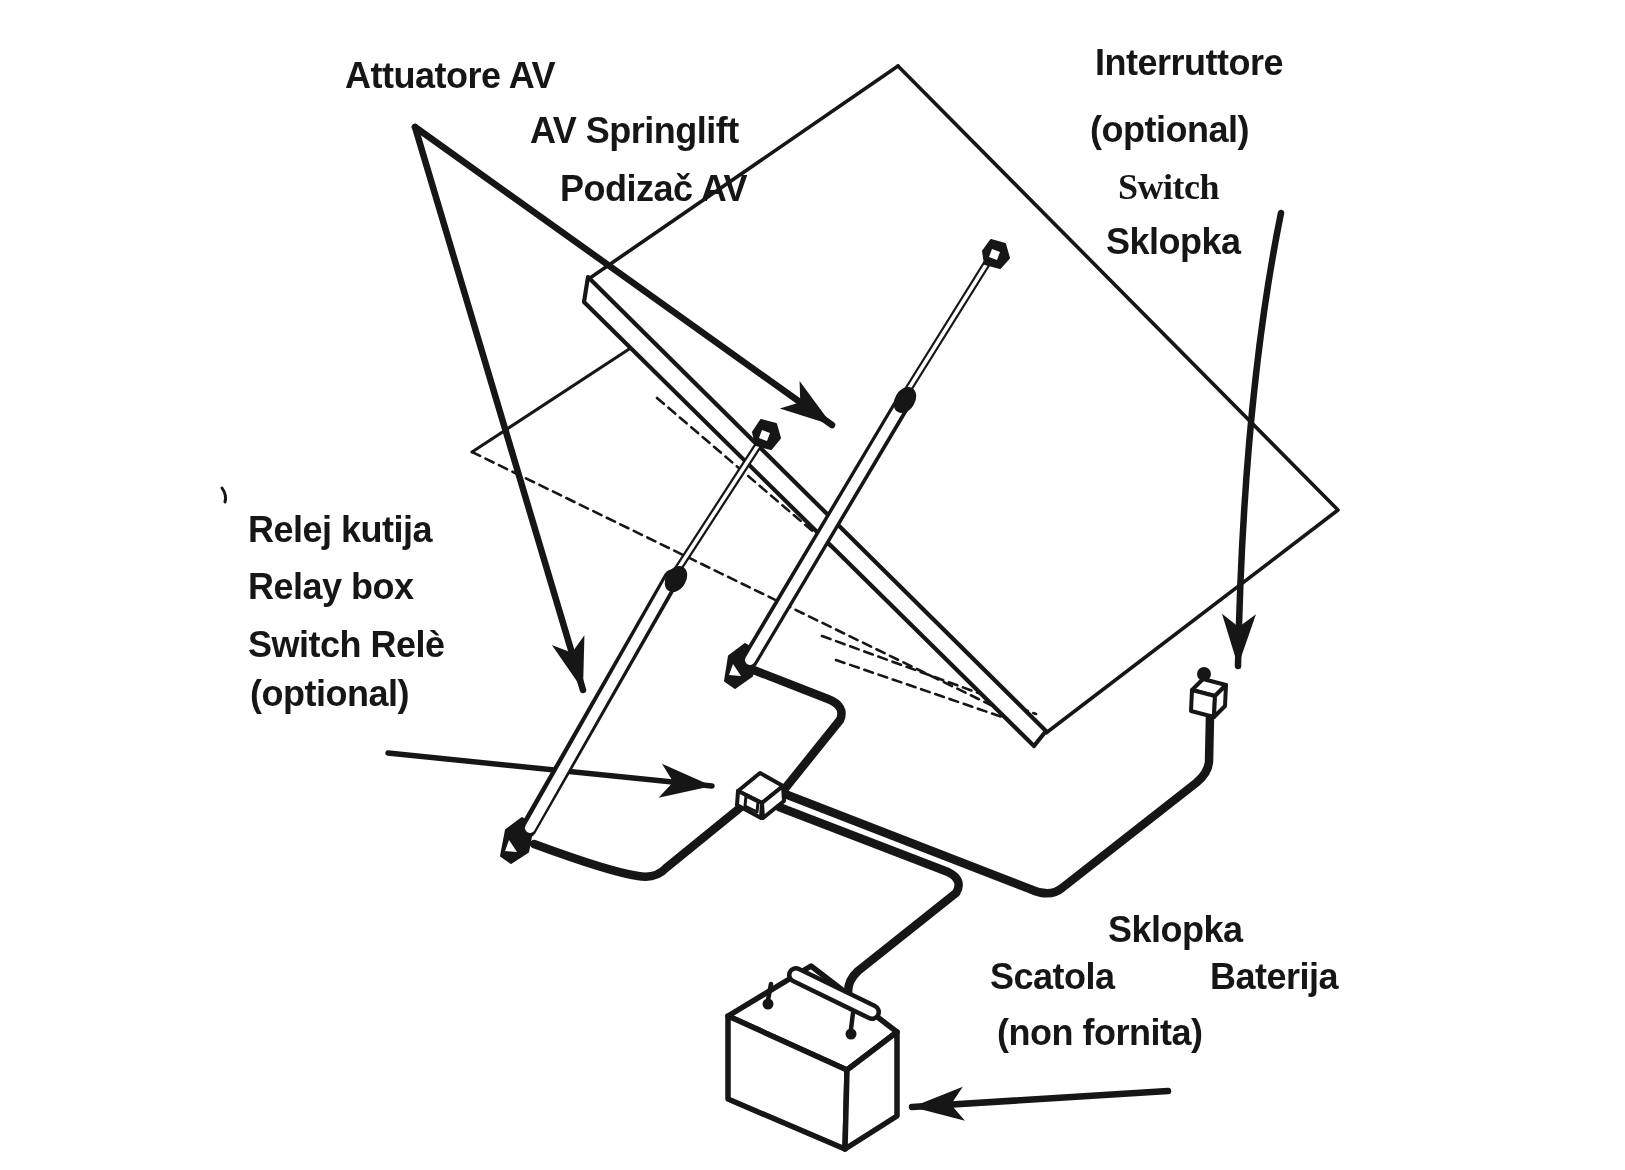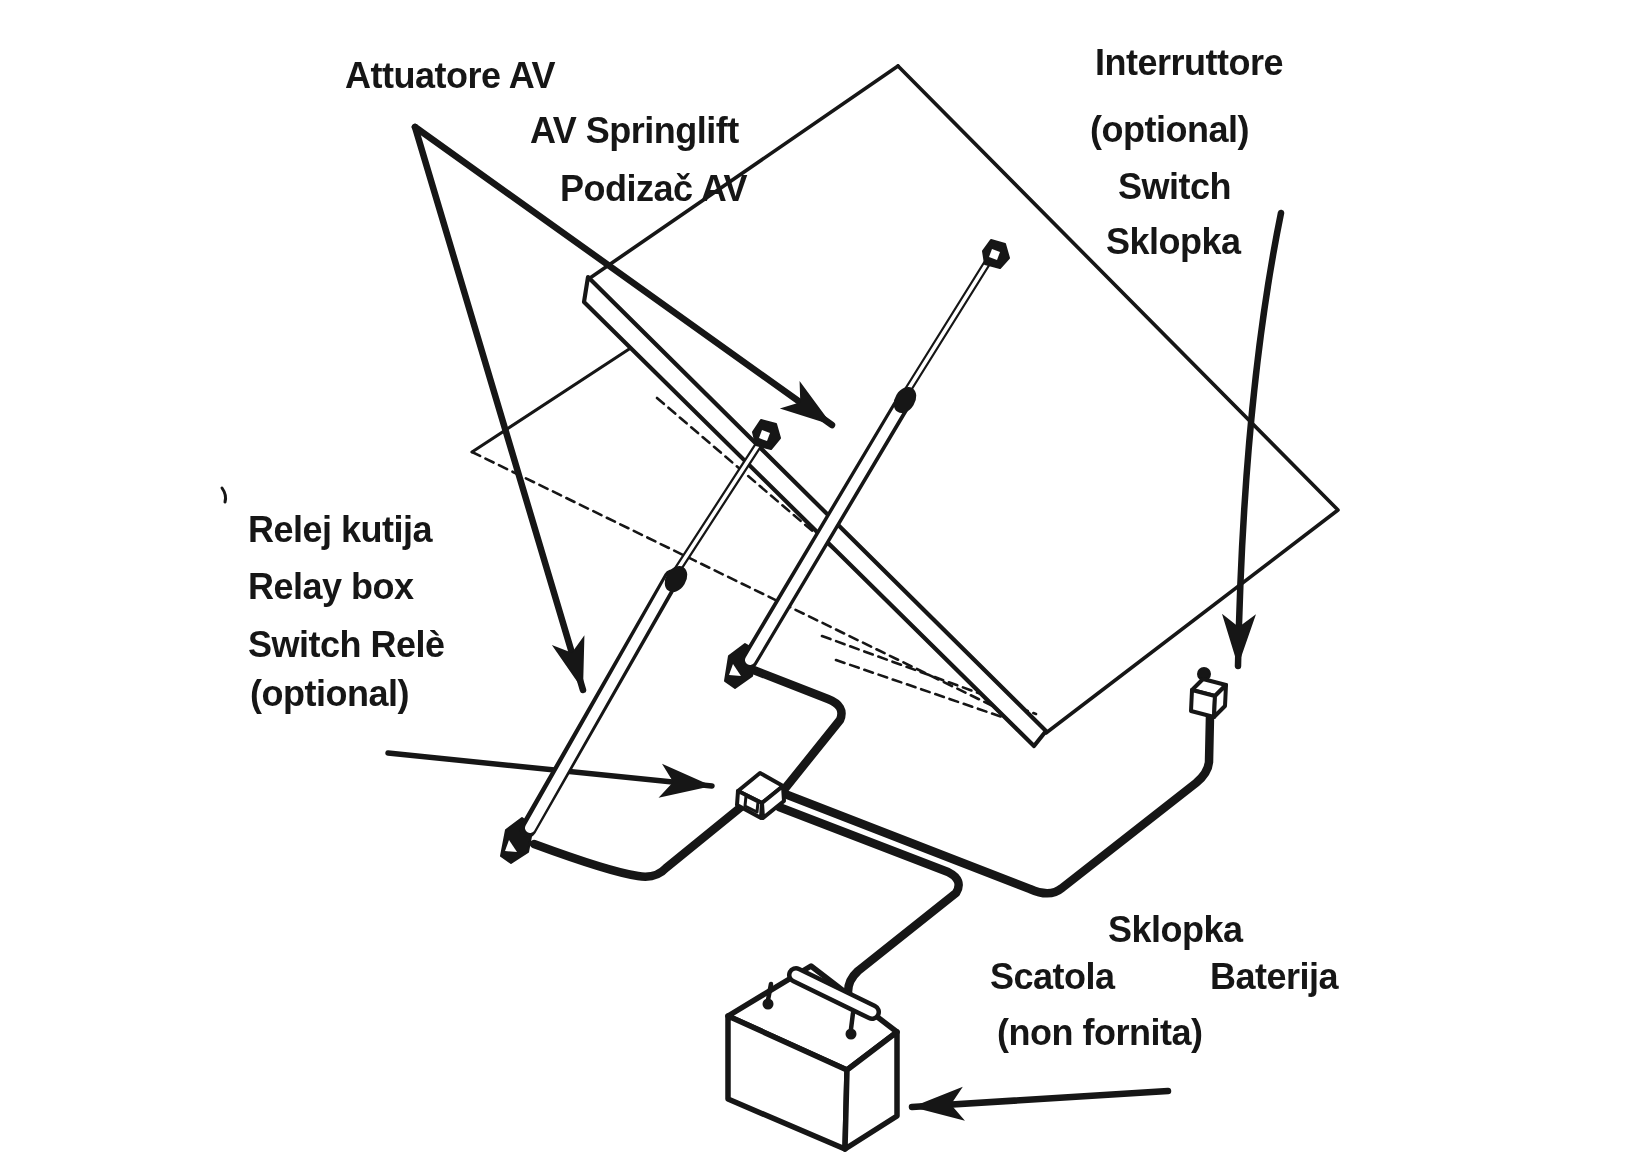--- a/index.html
+++ b/index.html
@@ -113,21 +113,21 @@
 
   <div>
     <span class="lbl" style="left:345px; top:58px;">Attuatore AV</span>
     <span class="lbl" style="left:498px; top:113px;margin-left:32px;">AV Springlift</span>
     <span class="lbl" style="left:560px; top:171px;">Podizač AV</span>
   </div>
 
   <div>
     <span class="lbl" style="left:1095px; top:45px;">Interruttore</span>
     <span class="lbl" style="left:1090px; top:112px;">(optional)</span>
-    <span class="lbl" style="left:1118px; top:169px;">Switch</span>
+    <span class="lbl" style="left:1118px; top:169px;font-family:Liberation Serif, serif;">Switch</span>
     <span class="lbl" style="left:1086px; top:224px;margin-left:20px;">Sklopka</span>
   </div>
 
   <div>
     <span class="lbl" style="left:248px; top:512px;">Relej kutija</span>
     <span class="lbl" style="left:248px; top:569px;">Relay box</span>
     <span class="lbl" style="left:248px; top:627px;">Switch Relè</span>
     <span class="lbl" style="left:250px; top:676px;">(optional)</span>
   </div>
 

